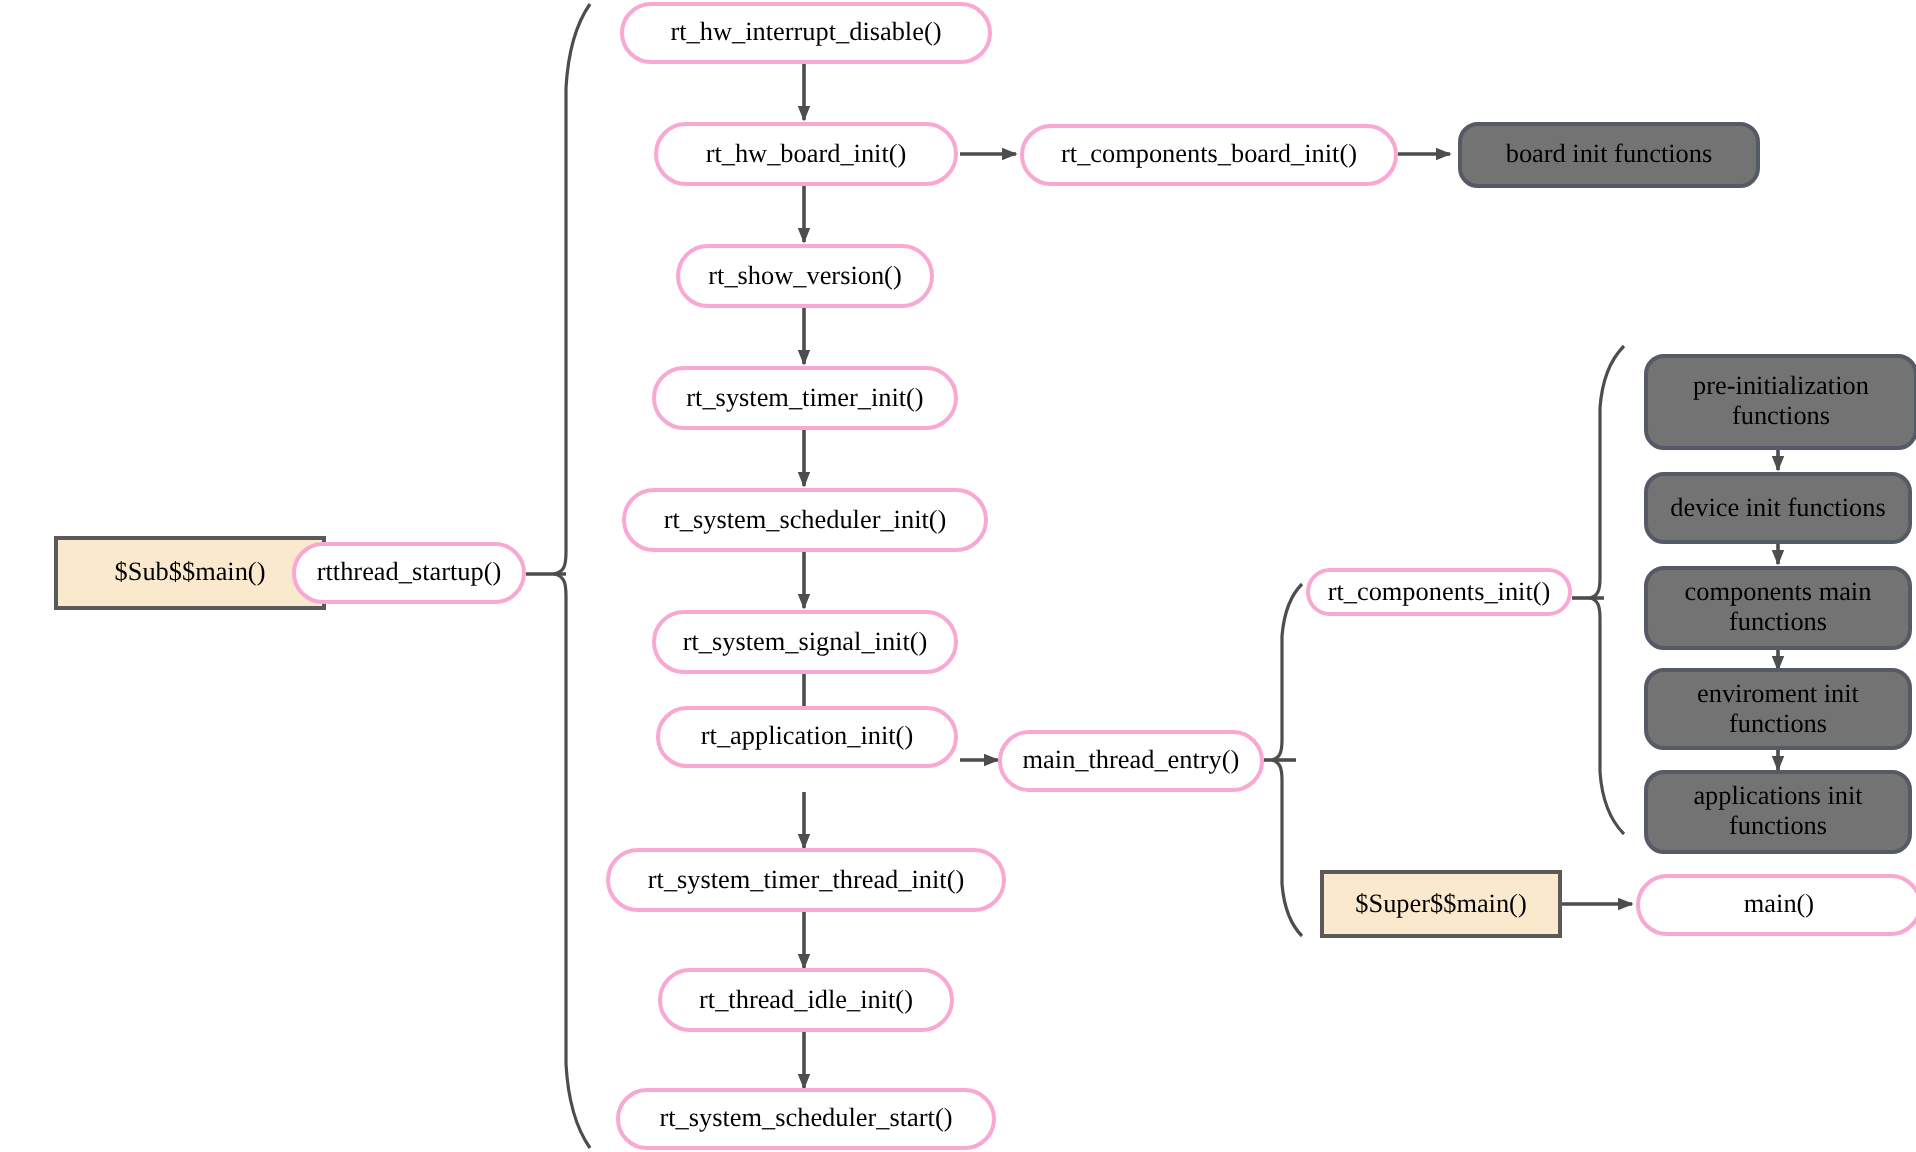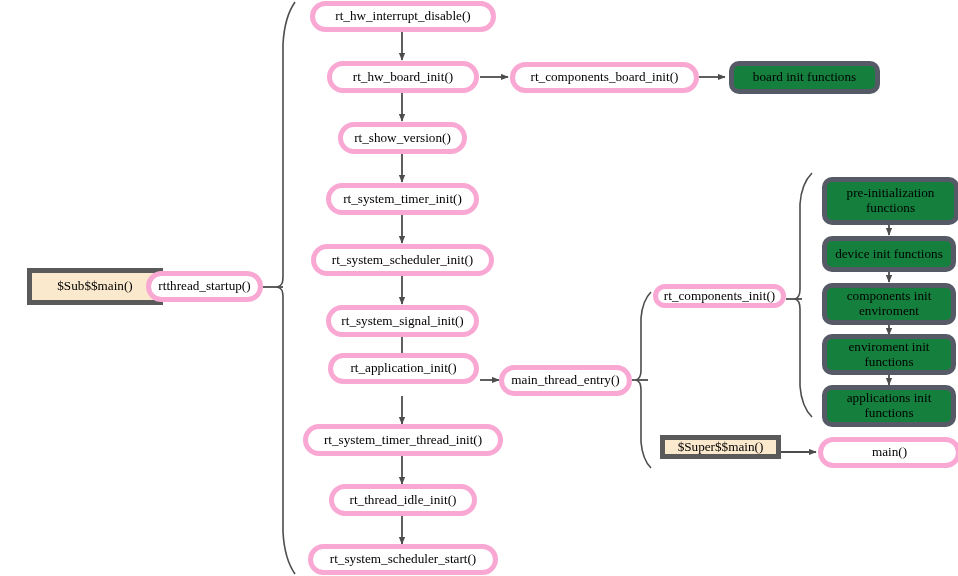--- a/index.html
+++ b/index.html
@@ -17,30 +17,30 @@
   }
   .node {
     position: absolute;
     box-sizing: border-box;
     display: flex;
     align-items: center;
     justify-content: center;
     text-align: center;
     line-height: 1.12;
     color: #000000;
-    border: 5px solid #f9a8d4;
+    border: 2px solid #f9a8d4;
     background: #ffffff;
     border-radius: 999px;
     font-size: 13.2px;
     padding: 0 4px;
     white-space: nowrap;
   }
   .node.wrap { white-space: normal; }
   .node.blue {
-    background: #15803d;
+    background: #737373;
     border-color: #555a66;
     border-radius: 10px;
   }
   .node.cream {
     background: #fbe9cd;
     border-color: #5a5a5a;
     border-radius: 0;
   }
   .svglayer {
     position: absolute;
@@ -161,38 +161,38 @@
   </div>
 
   <div class="node" style="left:499px; top:365px; width:133px; height:31px;">
     <span>main_thread_entry()</span>
   </div>
 
   <div class="node" style="left:653px; top:284px; width:133px; height:24px;">
     <span>rt_components_init()</span>
   </div>
 
-  <div class="node cream" style="left:660px; top:435px; width:121px; height:24px;">
+  <div class="node cream" style="left:660px; top:435px; width:121px; height:34px;">
     <span>$Super$$main()</span>
   </div>
 
   <div class="node" style="left:818px; top:437px; width:143px; height:31px;">
     <span>main()</span>
   </div>
 
   <div class="node blue wrap" style="left:822px; top:177px; width:137px; height:48px;">
     <span>pre-initialization functions</span>
   </div>
 
   <div class="node blue" style="left:822px; top:236px; width:134px; height:36px;">
     <span>device init functions</span>
   </div>
 
   <div class="node blue wrap" style="left:822px; top:283px; width:134px; height:42px;">
-    <span>components init enviroment</span>
+    <span>components main functions</span>
   </div>
 
   <div class="node blue wrap" style="left:822px; top:334px; width:134px; height:41px;">
     <span>enviroment init functions</span>
   </div>
 
   <div class="node blue wrap" style="left:822px; top:385px; width:134px; height:42px;text-align:center;">
     <span>applications init functions</span>
   </div>
 

